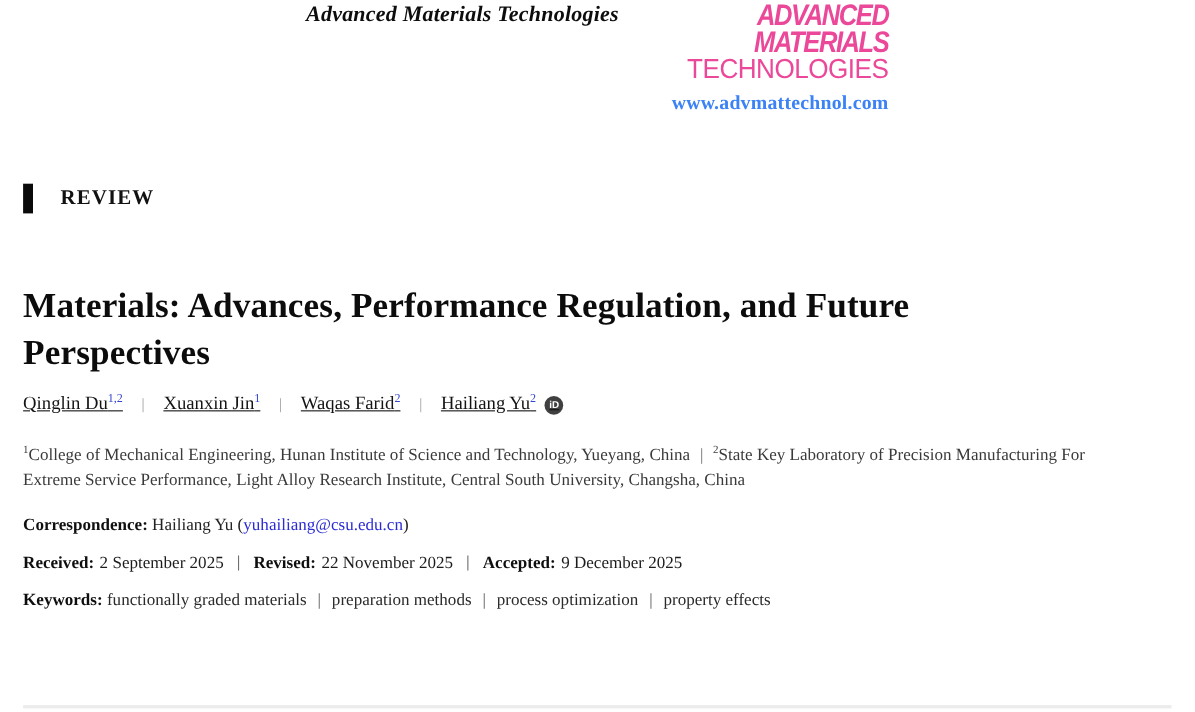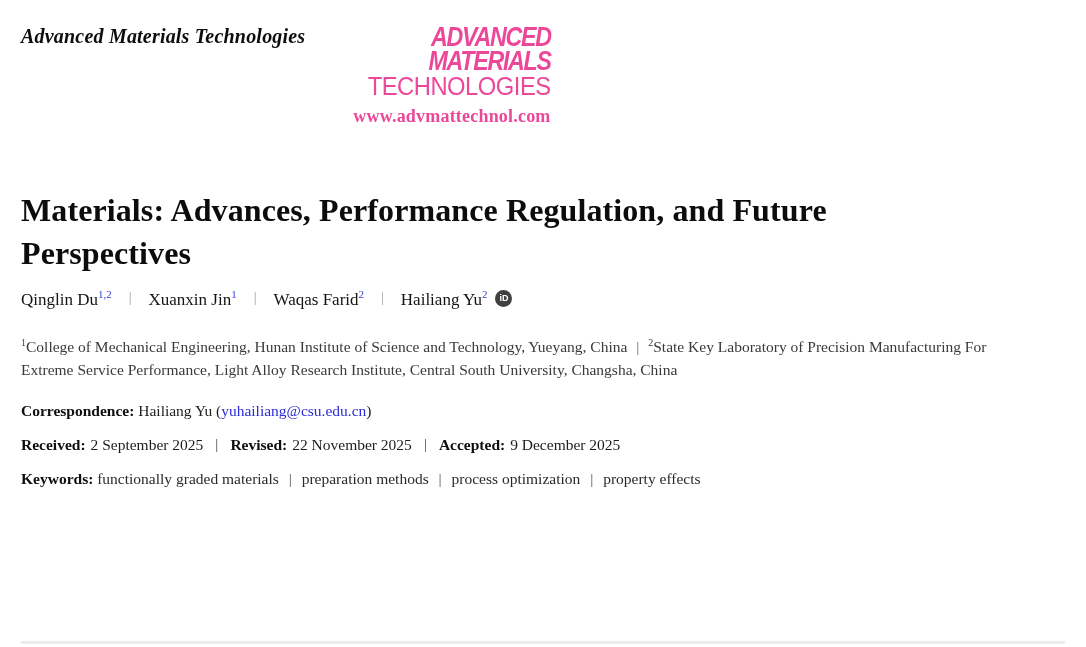--- a/index.html
+++ b/index.html
@@ -8,23 +8,22 @@
     font-family: "Liberation Serif", serif;
     color: #111111;
     position: relative;
     overflow: hidden;
   }
   .page { padding: 0 21px; }
 
   
   .header {
     display: flex;
-    justify-content: flex-start;
+    justify-content: center;
     align-items: flex-start;
-    padding-top: 23px;
   }
   .journal-name {
     font-size: 20px;
     font-weight: bold;
     font-style: italic;
     letter-spacing: 0.2px;
     color: #0d0d0d;
     padding-top: 2px;
   }
   .brand { text-align: right; margin-top: 3px; }
@@ -39,21 +38,21 @@
     font-size: 25px; font-weight: normal;
     letter-spacing: -0.5px;
     transform: scaleX(0.95); transform-origin: 100% 50%;
     margin-top: 1px;
   }
   .website {
     display: block;
     margin-top: 7px;
     font-size: 18px;
     font-weight: bold;
-    color: #ec4899;
+    color: #3b82f6;
     text-decoration: none;
     letter-spacing: 0.2px;
     margin-left: 48px;
   }
 
   
   .review {
     margin-top: 63px;
     display: flex;
     align-items: center;
@@ -69,22 +68,23 @@
     line-height: 43px;
     letter-spacing: 0.1px;
     color: #0c0c0c;
   }
 
   
   .authors {
     margin-top: 15px;
     font-size: 17px;
     display: flex;
-    align-items: flex-start;
+    align-items: flex-end;
     color: #141414;
+    text-decoration: underline;
   }
   .author sup { font-size: 11px; color: #3347cf; line-height: 0; }
   .sep-author {
     color: #9a9a9a;
     font-size: 14px;
     margin: 0 17px;
   }
   .orcid {
     display: inline-flex;
     align-items: center;
@@ -143,20 +143,24 @@
     <div class="brand">
       <div class="logo">
         <span class="logo-line logo-adv">ADVANCED</span>
         <span class="logo-line logo-adv">MATERIALS</span>
         <span class="logo-line logo-tech">TECHNOLOGIES</span>
       </div>
       <a class="website" href="#">www.advmattechnol.com</a>
     </div>
   </div>
 
+  <div class="review">
+    <div class="review-bar"></div>
+    <div class="review-label">REVIEW</div>
+  </div>
 
   <h1 class="title">
     <div>Materials: Advances, Performance Regulation, and Future</div>
     <div>Perspectives</div>
   </h1>
 
   <div class="authors">
     <span class="author"><span>Qinglin Du</span><sup>1,2</sup></span>
     <span class="sep-author">|</span>
     <span class="author"><span>Xuanxin Jin</span><sup>1</sup></span>

